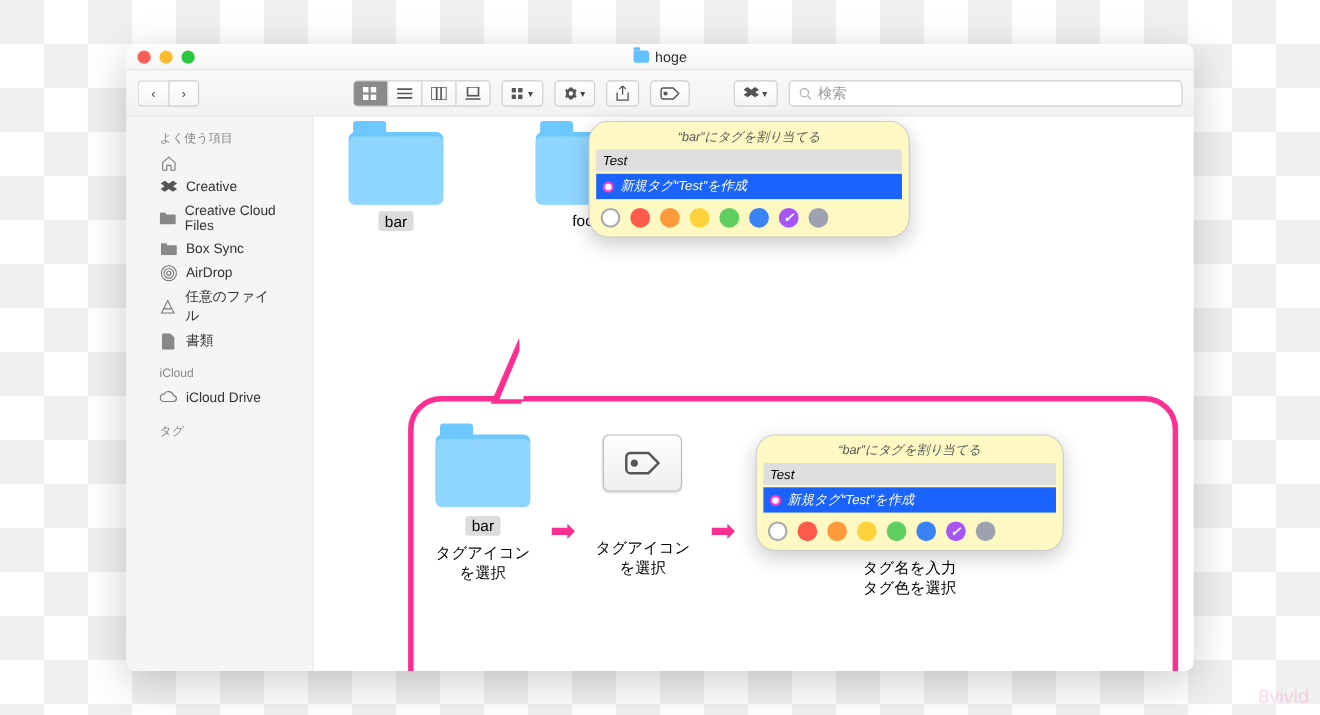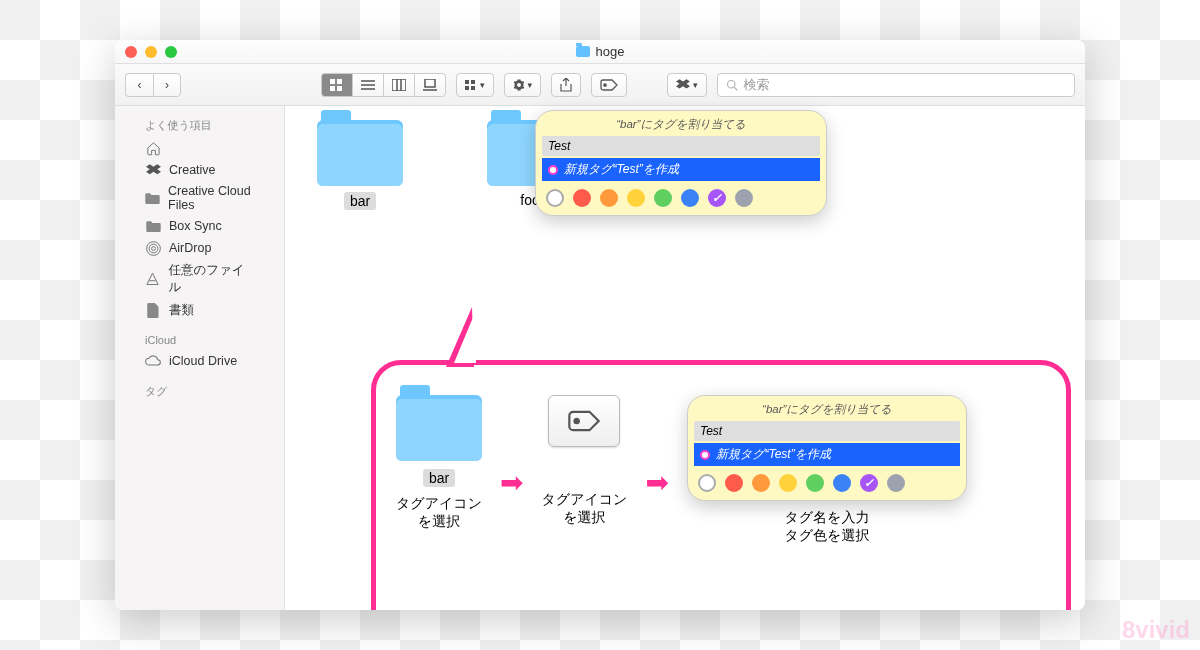--- a/index.html
+++ b/index.html
@@ -102,21 +102,21 @@
   .arrow-r{align-self:center;margin-top:24px;color:#ff2e93;font-size:28px;}
   .step-cap{font-size:14px;text-align:center;line-height:1.3;font-family:serif;}
   .tag-btn-big{
     width:72px;height:52px;background:linear-gradient(#fff,#eee);
     border:1px solid #bbb;border-radius:6px;display:flex;align-items:center;justify-content:center;
     box-shadow:0 1px 2px rgba(0,0,0,.15);
   }
   
   .mini-pop{width:280px;}
   
-  .wm{position:absolute;right:10px;bottom:6px;opacity:.4;font-size:24px;color:#ff9ccd;font-weight:bold;}
+  .wm{position:absolute;right:10px;bottom:6px;opacity:.4;font-size:18px;color:#ff9ccd;font-weight:normal;}
   svg{display:block;}
 </style>
 </head>
 <body>
 
 <div class="window">
 
   <div class="titlebar">
     <div class="traffic">
       <span class="t-red"></span>

